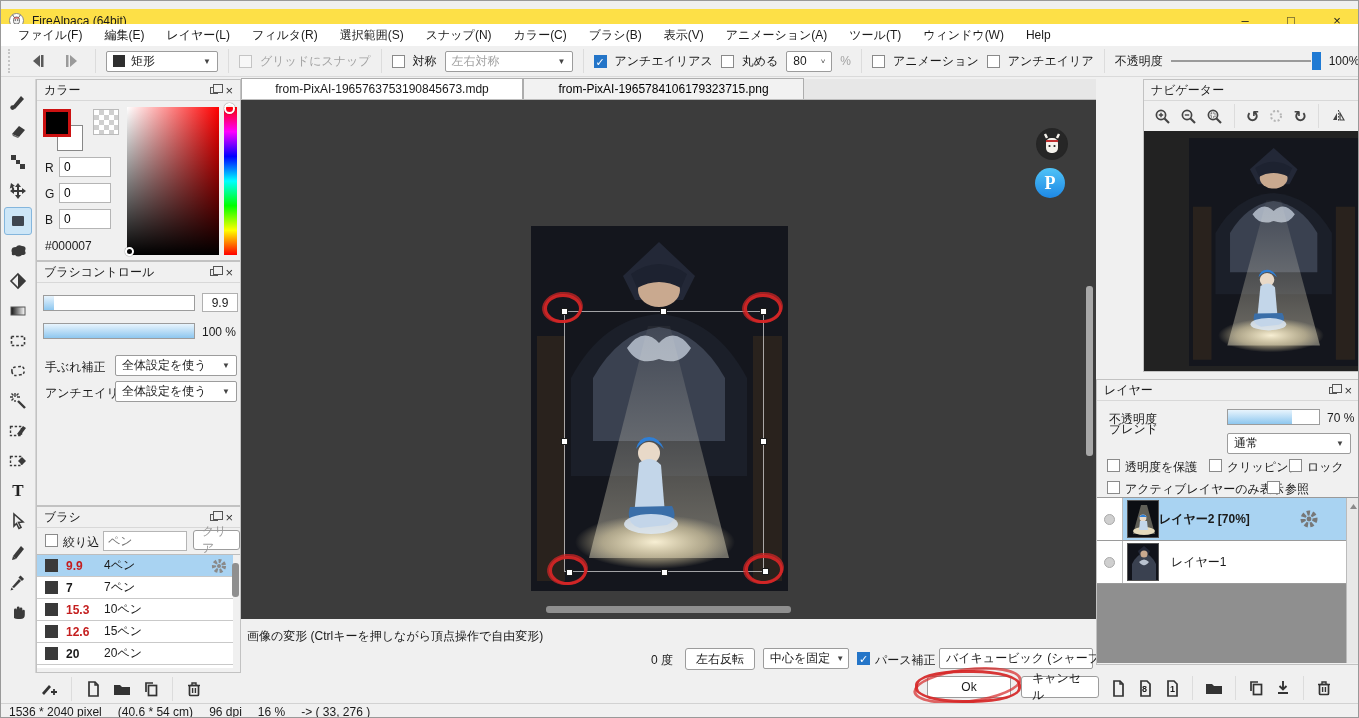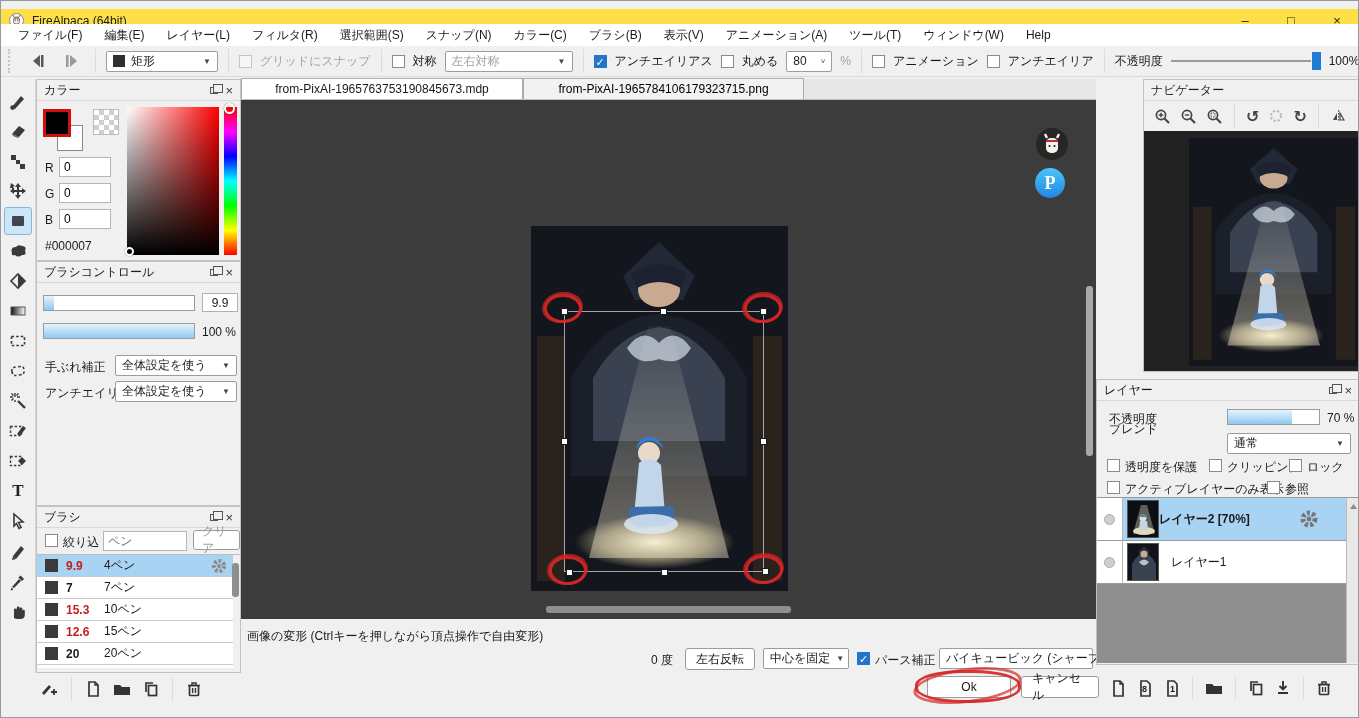--- a/index.html
+++ b/index.html
@@ -672,14 +672,21 @@
             <path d="M9 2 v8 M5.5 7 L9 10.5 L12.5 7" fill="none" stroke="#333" stroke-width="1.9"></path>
             <path d="M4 14 h10" stroke="#333" stroke-width="2"></path>
           </svg></span></span>
     <span class="vsep"></span>
     <span><span><svg width="18" height="18">
             <rect x="4.5" y="5.5" width="9" height="10" rx="1" fill="none" stroke="#333" stroke-width="1.7"></rect>
             <path d="M3 5.5 h12 M7 5 V3 h4 v2 M7.6 8 v5 M10.4 8 v5" stroke="#333" stroke-width="1.4" fill="none"></path>
           </svg></span></span>
   </div>
 
+  <div class="abs statusbar">
+    <span>1536 * 2040 pixel</span>
+    <span>(40.6 * 54 cm)</span>
+    <span>96 dpi</span>
+    <span>16 %</span>
+    <span>-&gt; ( 33, 276 )</span>
+  </div>
 
 </div>
 
 </body></html>

